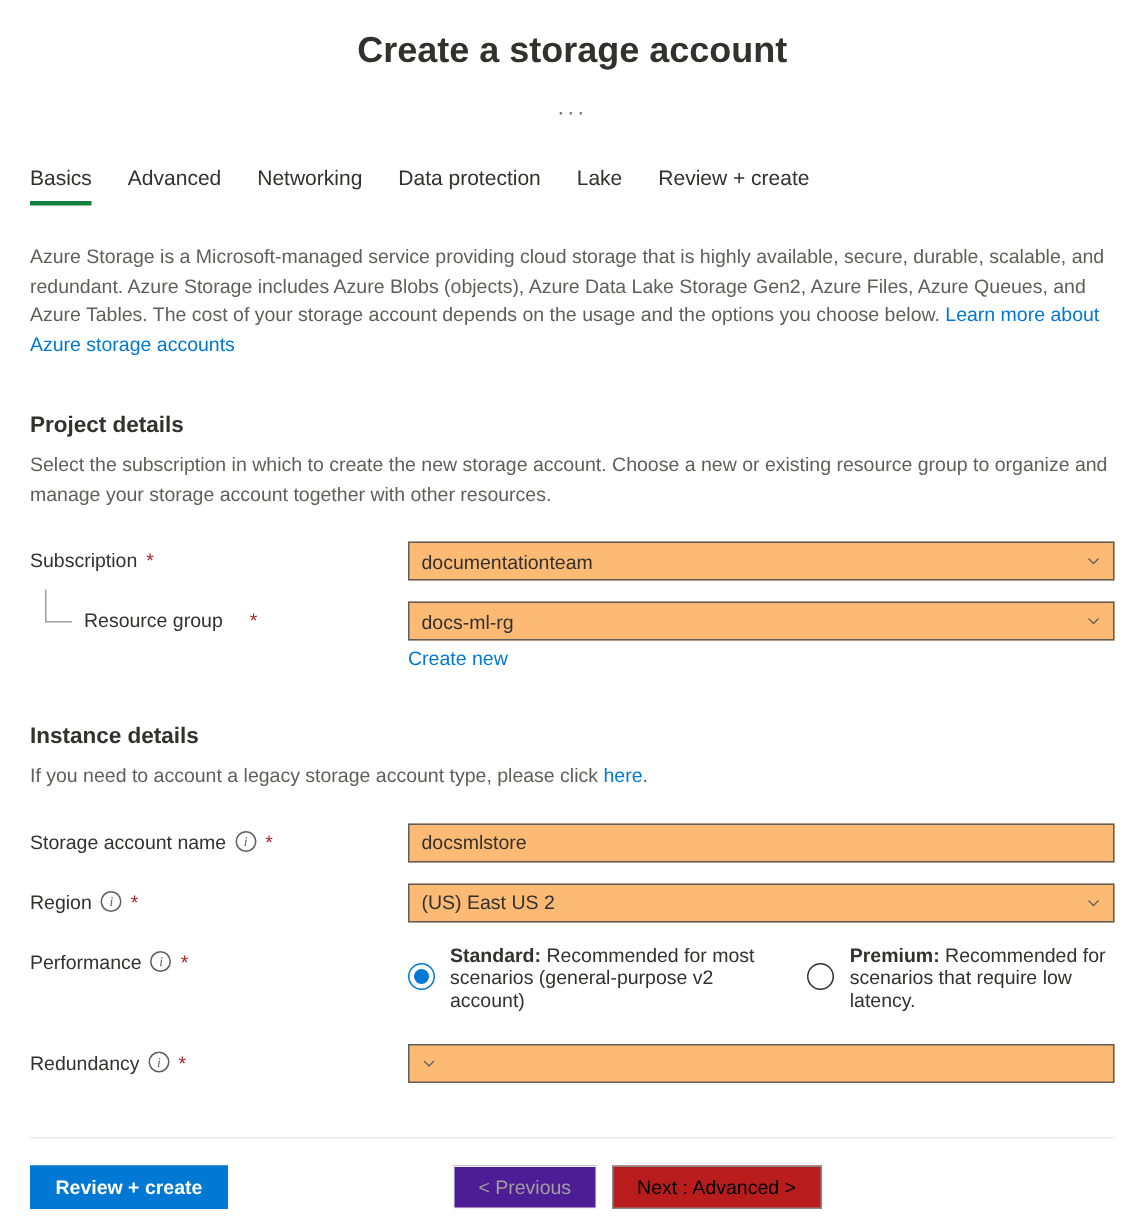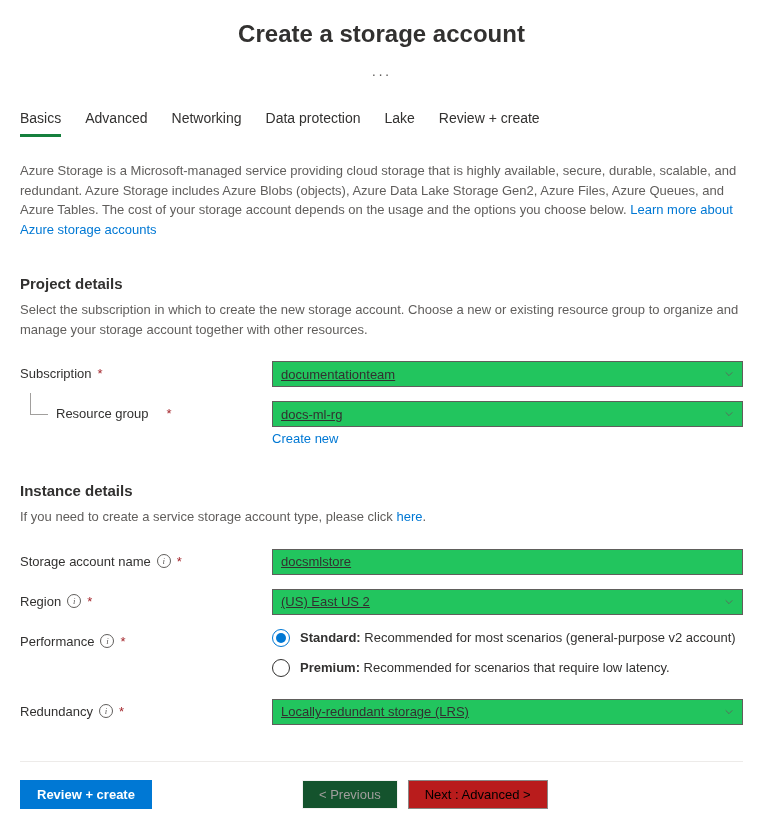--- a/index.html
+++ b/index.html
@@ -114,43 +114,42 @@
     .form-control {
       flex: 1;
     }
     .select-box, .text-input {
       width: 100%;
       border: 1px solid #605e5c;
       padding: 5px 8px;
       font-size: 13px;
       font-family: inherit;
       color: #323130;
-      background: #22c55e;
+      background: #fdba74;
       height: 26px;
       display: flex;
       align-items: center;
       justify-content: space-between;
       cursor: pointer;
-      text-decoration: underline;
     }
     .text-input { cursor: text; }
     .chevron {
       width: 10px;
       height: 10px;
       display: inline-block;
     }
     .chevron svg { display: block; }
     .sub-link {
       margin-top: 4px;
       font-size: 13px;
     }
     .radio-group {
       display: flex;
-      flex-direction: column;
-      gap: 12px;
+      flex-direction: row;
+      gap: 28px;
     }
     .radio-option {
       display: flex;
       align-items: center;
       gap: 10px;
       cursor: pointer;
     }
     .radio-circle {
       width: 18px;
       height: 18px;
@@ -191,21 +190,21 @@
       border: 1px solid #8a8886;
       background: #b91c1c;
     }
     .btn-primary {
       background: #0078d4;
       color: #fff;
       border-color: #0078d4;
       font-weight: 600;
     }
     .btn-disabled {
-      background: #14532d;
+      background: #4c1d95;
       color: #a19f9d;
       border-color: #f3f2f1;
       cursor: default;
     }
     .footer-spacer { width: 150px; }
     .footer .btn + .btn { margin-left: 10px; }
   </style>
 </head>
 <body>
 
@@ -264,21 +263,21 @@
           </span>
       </div>
       <div class="sub-link"><a class="link">Create new</a></div>
     </div>
   </div>
 </div>
 
 <div>
   <h2 class="section-heading">Instance details</h2>
   <p class="section-desc">
-    <span>If you need to create a service storage account type, please click </span><a class="link">here</a><span>.</span>
+    <span>If you need to account a legacy storage account type, please click </span><a class="link">here</a><span>.</span>
   </p>
 
   <div class="form-row">
     <div class="form-label">
       <span>Storage account name</span>
       <span class="info-icon">i</span>
       <span class="required">*</span>
     </div>
     <div class="form-control">
       <div class="text-input">
@@ -328,21 +327,20 @@
   </div>
 
   <div class="form-row">
     <div class="form-label">
       <span>Redundancy</span>
       <span class="info-icon">i</span>
       <span class="required">*</span>
     </div>
     <div class="form-control">
       <div class="select-box">
-        <span>Locally-redundant storage (LRS)</span>
         <span class="chevron">
             <svg viewBox="0 0 12 12">
               <path d="M2 4 L6 8 L10 4" stroke="#605e5c" stroke-width="1" fill="none"></path>
             </svg>
           </span>
       </div>
     </div>
   </div>
 </div>
 

